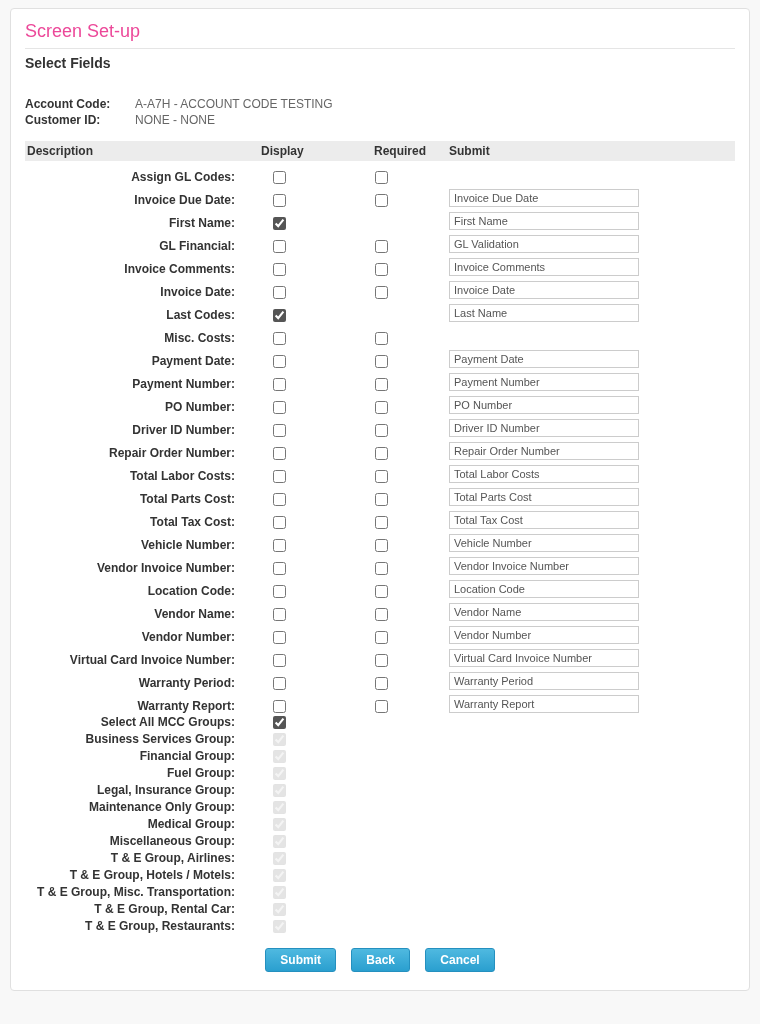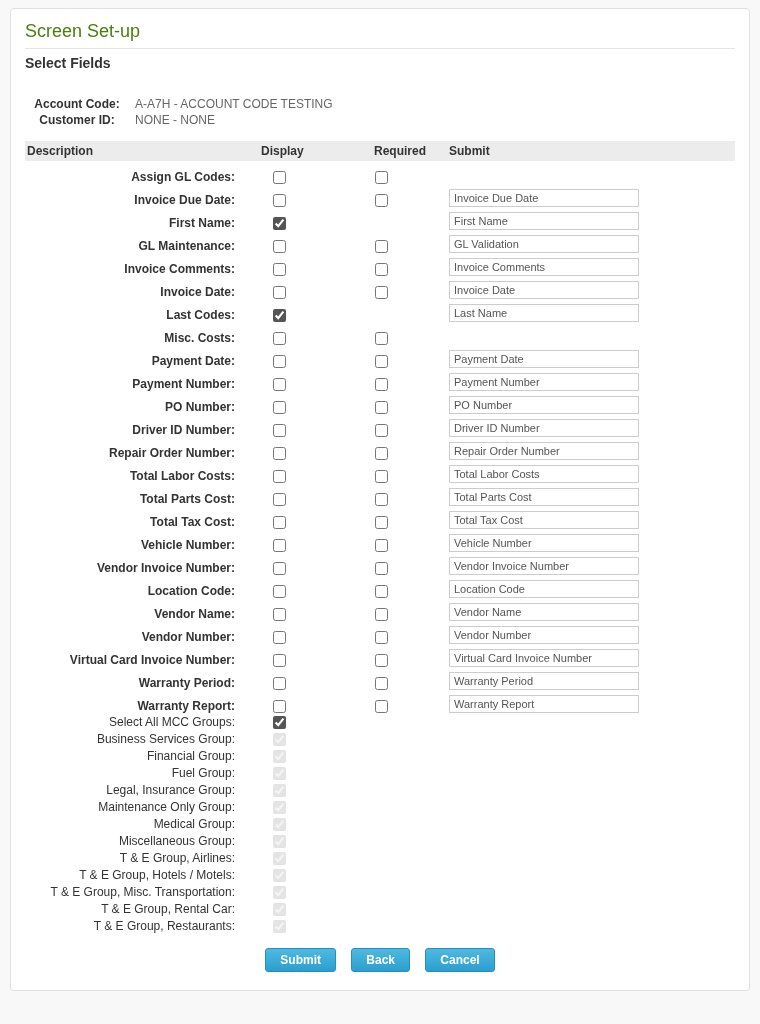--- a/index.html
+++ b/index.html
@@ -14,39 +14,39 @@
     width: 740px;
     margin: 8px auto;
     background: #fff;
     border: 1px solid #e0e0e0;
     border-radius: 4px;
     padding: 10px 14px 18px 14px;
   }
   h1.page-title {
     font-size: 18px;
     font-weight: 400;
-    color: #4d7c0f;
+    color: #ec4899;
     margin: 2px 0 6px 0;
   }
   .divider {
     border-top: 1px solid #e5e5e5;
     margin-bottom: 6px;
   }
   h2.section-title {
     font-size: 14px;
     font-weight: 700;
     margin: 0 0 26px 0;
   }
   .meta-row {
     display: flex;
     margin-bottom: 2px;
   }
   .meta-label {
     width: 110px;
-    text-align: center;
+    text-align: left;
     font-weight: 700;
     padding-right: 6px;
   }
   .meta-value {
     color: #666;
   }
   .table {
     margin-top: 14px;
   }
   .header-row {
@@ -105,21 +105,21 @@
   }
   .group-row {
     display: flex;
     align-items: center;
     height: 17px;
   }
   .group-row .desc {
     width: 218px;
     text-align: right;
     padding-right: 8px;
-    font-weight: 400;
+    font-weight: 700;
   }
   .group-row .display-cell {
     width: 100px;
     text-align: left;
     padding-left: 30px;
   }
   .buttons {
     margin-top: 14px;
     text-align: center;
   }
@@ -173,21 +173,21 @@
           <div class="required-cell"><input type="checkbox" style=""></div>
           <div class="label-cell"><input type="text" value="Invoice Due Date" style=""></div>
         </div>
         <div class="row">
           <div class="desc">First Name:</div>
           <div class="display-cell"><input type="checkbox" checked="" style=""></div>
           <div class="required-cell"></div>
           <div class="label-cell"><input type="text" value="First Name" style=""></div>
         </div>
         <div class="row">
-          <div class="desc">GL Maintenance:</div>
+          <div class="desc">GL Financial:</div>
           <div class="display-cell"><input type="checkbox" style=""></div>
           <div class="required-cell"><input type="checkbox" style=""></div>
           <div class="label-cell"><input type="text" value="GL Validation" style=""></div>
         </div>
         <div class="row">
           <div class="desc">Invoice Comments:</div>
           <div class="display-cell"><input type="checkbox" style=""></div>
           <div class="required-cell"><input type="checkbox" style=""></div>
           <div class="label-cell"><input type="text" value="Invoice Comments" style=""></div>
         </div>

